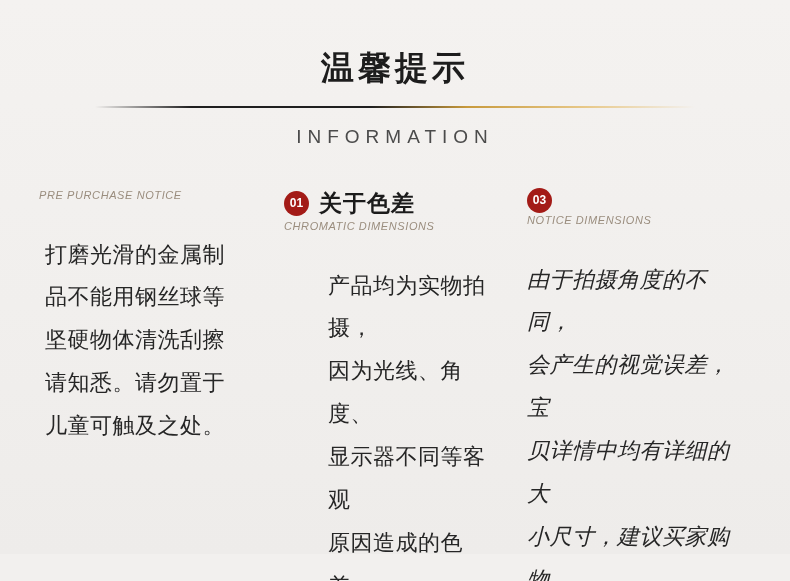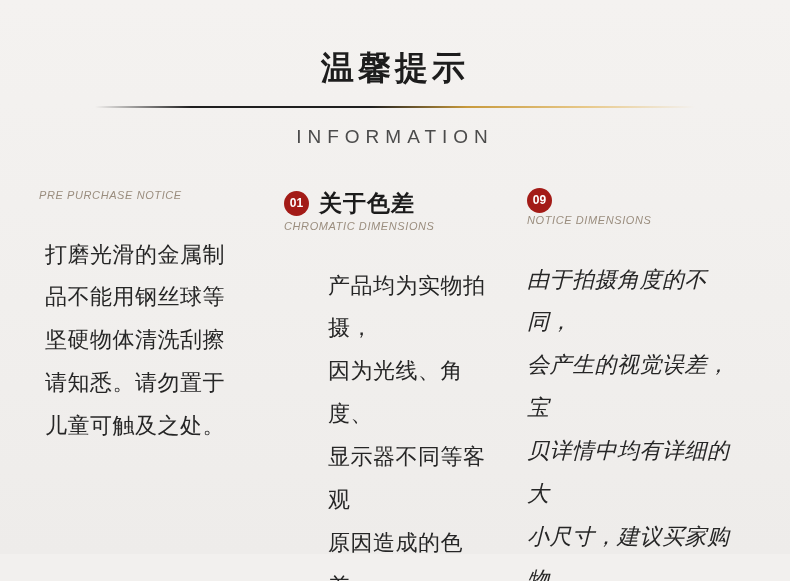--- a/index.html
+++ b/index.html
@@ -168,21 +168,21 @@
       <div class="col-sub">CHROMATIC DIMENSIONS</div>
       <div class="col-body">产品均为实物拍摄，
 因为光线、角度、
 显示器不同等客观
 原因造成的色差，
 请亲们谅解。</div>
     </div>
 
     <div class="col col-3">
       <div class="col-head">
-        <div class="badge">09</div>
+        <div class="badge">03</div>
       </div>
       <div class="col-sub">NOTICE DIMENSIONS</div>
       <div class="col-body">由于拍摄角度的不同，
 会产生的视觉误差，宝
 贝详情中均有详细的大
 小尺寸，建议买家购物
 时自备小尺，切勿凭想
 象来判断产品的大小。</div>
     </div>
 

